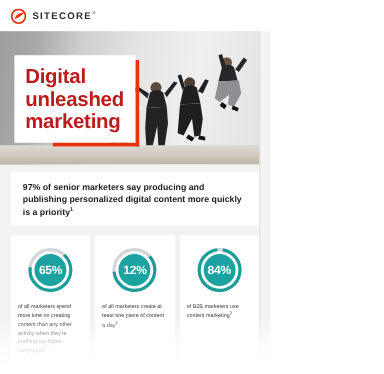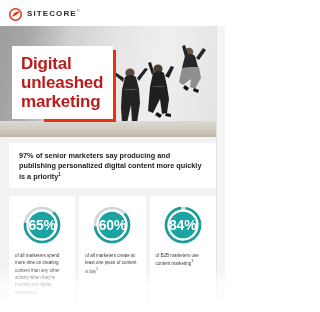--- a/index.html
+++ b/index.html
@@ -73,21 +73,21 @@
   .stat-card {
     width:66.3px; height:108px; background:#ffffff;
     display:flex; flex-direction:column; align-items:center;
     padding-top:9px;
   }
   .donut { width:40px; height:40px; position:relative; }
   .donut svg { display:block; }
   .donut-label {
     position:absolute; inset:0;
     display:flex; align-items:center; justify-content:center;
-    font-size:14px; font-weight:bold; color:#ffffff; letter-spacing:-0.2px;
+    font-size:10px; font-weight:bold; color:#ffffff; letter-spacing:-0.2px;
   }
   .caption {
     margin-top:7px; padding:0 6px;
     font-size:4.5px; line-height:1.62; color:#3a3a3a; text-align:left;
     width:100%;
   }
   .caption sup { font-size:3.2px; }
 
   .fade {
     position:absolute; left:0; bottom:0; width:225px; height:46px;
@@ -194,21 +194,21 @@
       <div class="caption"><span>of all marketers spend more time on creating content than any other activity when they're pushing out digital campaigns</span><sup>1</sup></div>
     </div>
 
     <div class="stat-card">
       <div class="donut">
         <svg width="40" height="40" viewBox="0 0 40 40">
           <circle cx="20" cy="20" r="17" fill="none" stroke="#d3d6d8" stroke-width="2.6"></circle>
           <circle cx="20" cy="20" r="17" fill="none" stroke="#199d9b" stroke-width="2.6" stroke-dasharray="64.1 42.7" stroke-dashoffset="0" transform="rotate(-42 20 20)" stroke-linecap="butt"></circle>
           <circle cx="20" cy="20" r="13.3" fill="#1aa3a0"></circle>
         </svg>
-        <div class="donut-label">60%</div>
+        <div class="donut-label">12%</div>
       </div>
       <div class="caption"><span>of all marketers create at least one piece of content a day</span><sup>2</sup></div>
     </div>
 
     <div class="stat-card">
       <div class="donut">
         <svg width="40" height="40" viewBox="0 0 40 40">
           <circle cx="20" cy="20" r="17" fill="none" stroke="#d3d6d8" stroke-width="2.6"></circle>
           <circle cx="20" cy="20" r="17" fill="none" stroke="#199d9b" stroke-width="2.6" stroke-dasharray="101.5 5.3" stroke-dashoffset="0" transform="rotate(-81 20 20)" stroke-linecap="butt"></circle>
           <circle cx="20" cy="20" r="13.3" fill="#1aa3a0"></circle>

